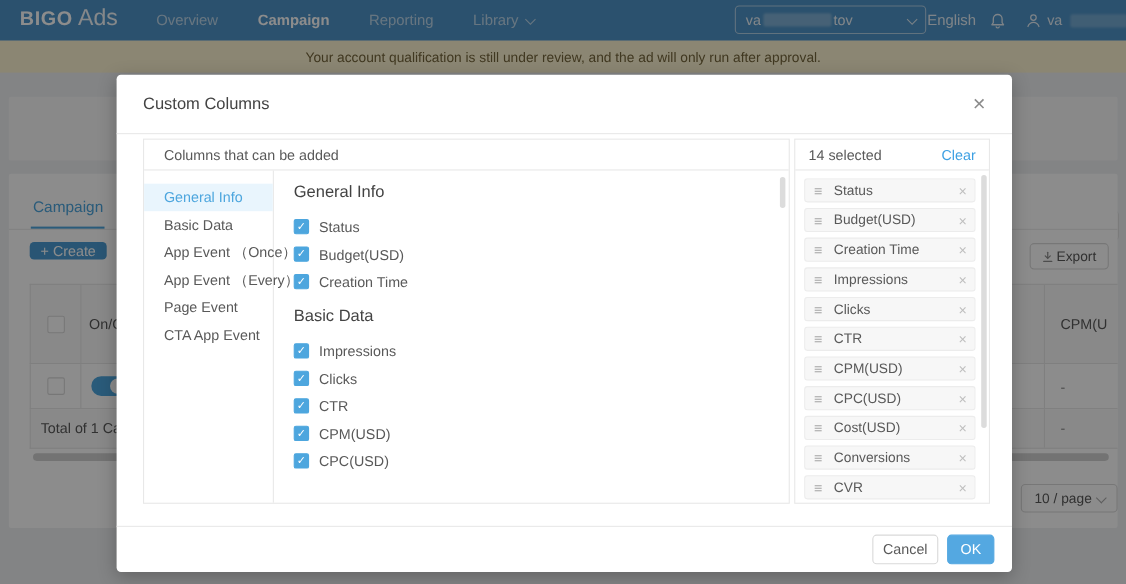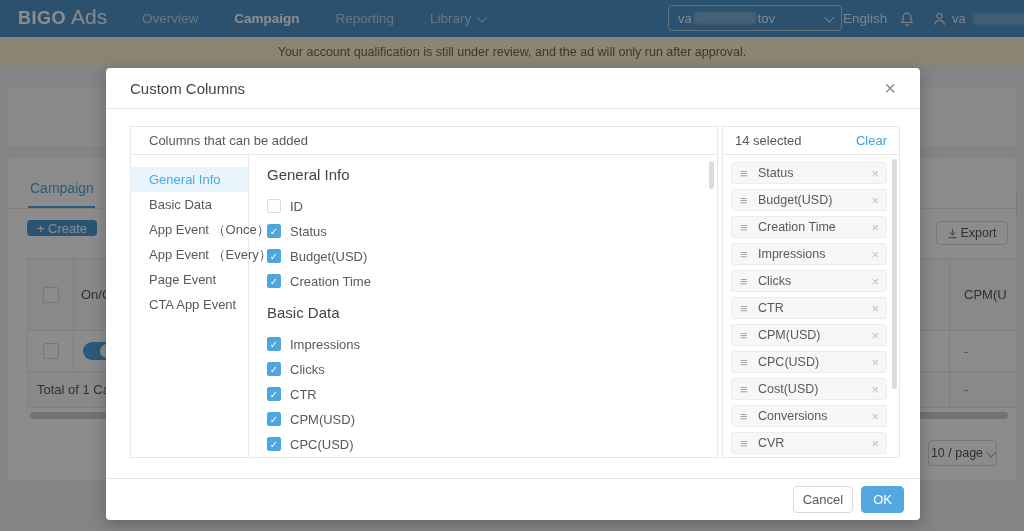--- a/index.html
+++ b/index.html
@@ -57,28 +57,28 @@
   .t-data{top:331px;height:41px;background:#fff;border-bottom:1px solid #e8e8e8;}
   .t-foot{top:372px;height:36px;background:#fafafa;border-bottom:1px solid #e8e8e8;display:flex;align-items:center;padding-left:9px;color:#595959;}
   .cb-cell{position:absolute;left:0;top:0;bottom:0;width:45px;border-right:1px solid #e8e8e8;display:flex;align-items:center;justify-content:center;}
   .t-cb{width:14px;height:14px;border:1px solid #d9d9d9;border-radius:2px;background:#fff;cursor:pointer;}
   .onoff-label{position:absolute;left:53px;top:28px;color:#595959;}
   .cpm-cell{position:absolute;left:921px;top:0;bottom:0;border-left:1px solid #e8e8e8;width:68px;display:flex;align-items:center;padding-left:14px;box-sizing:border-box;color:#595959;}
   .dash{color:#8c8c8c;}
   .toggle{position:absolute;left:55px;top:11px;width:33px;height:18px;background:#4da6de;border-radius:9px;cursor:pointer;}
   .toggle .knob{position:absolute;right:2px;top:2px;width:14px;height:14px;border-radius:50%;background:#fff;}
   .hscroll{position:absolute;left:30px;top:412px;width:978px;height:7px;border-radius:4px;background:#d2d2d2;cursor:pointer;}
-  .pager{left:928px;top:440px;width:69px;height:26px;justify-content:center;gap:4px;font-size:12.5px;color:#595959;}
+  .pager{left:928px;top:440px;width:88px;height:26px;justify-content:center;gap:4px;font-size:12.5px;color:#595959;}
   .pager .chev{color:#aaa;}
 
   
   .overlay{position:absolute;inset:0;background:rgba(0,0,0,.45);z-index:10;}
   .modal{position:absolute;left:106px;top:68px;width:814px;height:452px;background:#fff;border-radius:4px;
       box-shadow:0 4px 16px rgba(0,0,0,.25);z-index:20;}
-  .m-header{position:absolute;left:0;top:0;right:0;height:41px;border-bottom:1px solid #e8e8e8;
+  .m-header{position:absolute;left:0;top:0;right:0;height:54px;border-bottom:1px solid #e8e8e8;
       display:flex;align-items:center;padding:12px 24px;box-sizing:border-box;}
   .m-title{font-size:15px;color:#434343;}
   .m-close{margin-left:auto;font-size:20px;color:#8c8c8c;cursor:pointer;line-height:1;}
 
   .left-box{position:absolute;left:24px;top:58px;width:588px;height:332px;border:1px solid #e8e8e8;box-sizing:border-box;}
   .lb-header{height:27px;line-height:27px;border-bottom:1px solid #e8e8e8;padding-left:18px;color:#595959;font-size:13px;}
   .lb-body{position:absolute;left:0;top:28px;right:0;bottom:0;display:flex;}
   .side-list{width:118px;border-right:1px solid #e8e8e8;box-sizing:border-box;padding-top:12px;flex:none;}
   .side-item{height:25px;line-height:25px;padding-left:18px;font-size:13px;color:#595959;cursor:pointer;white-space:nowrap;}
   .side-item.active{background:#e9f5fd;color:#4da6de;}
@@ -240,24 +240,20 @@
             <div class="side-item"><span>App Event （Every）</span></div>
 
             <div class="side-item"><span>Page Event</span></div>
 
             <div class="side-item"><span>CTA App Event</span></div>
           </div>
         <div class="cb-area">
           <div class="group-head">General Info</div>
           <div>
 
-              <label class="cb-row unchecked">
-                <span class="cb"></span>
-                <span class="cb-label">ID</span>
-              </label>
 
               <label class="cb-row checked">
                 <span class="cb"></span>
                 <span class="cb-label">Status</span>
               </label>
 
               <label class="cb-row checked">
                 <span class="cb"></span>
                 <span class="cb-label">Budget(USD)</span>
               </label>

